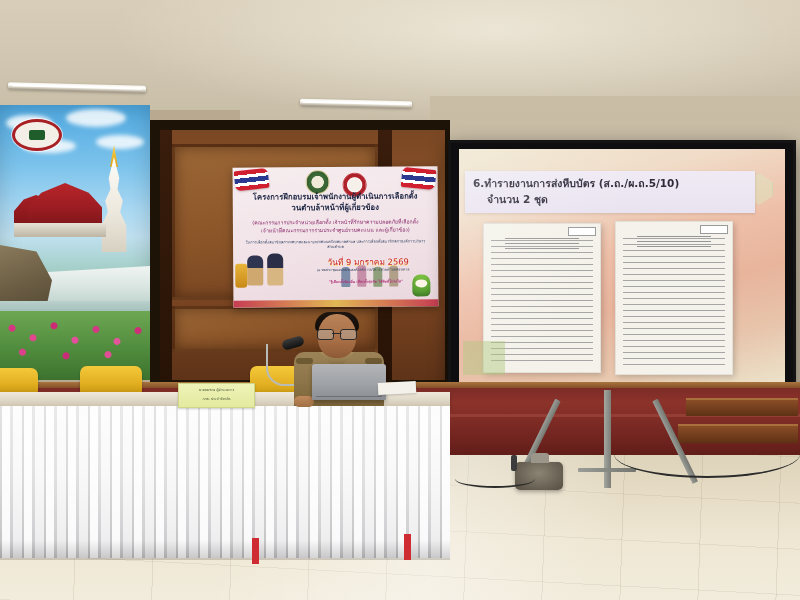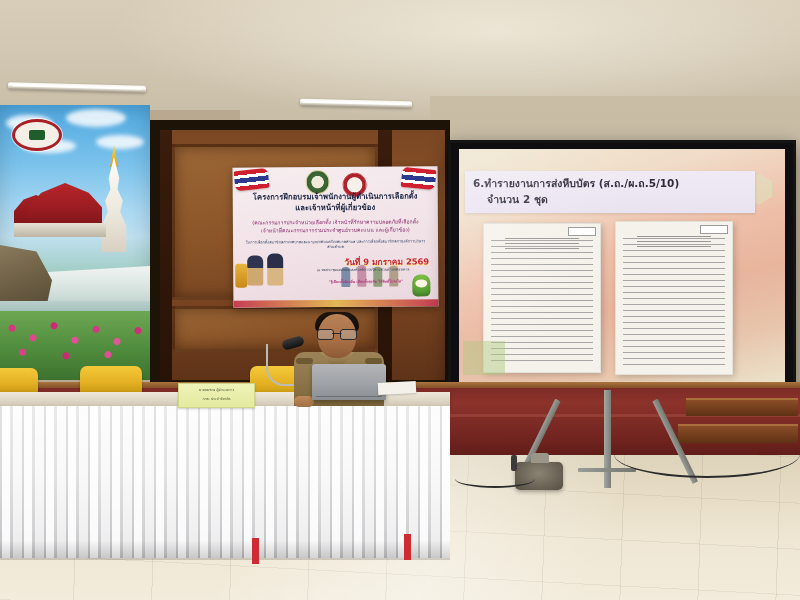--- a/index.html
+++ b/index.html
@@ -139,22 +139,22 @@
   }
   .b-sub{
     position:absolute;left:10px;top:52px;width:185px;text-align:center;
     font-size:5.2px;color:#8a2b6d;line-height:1.45;
   }
   .b-sub2{
     position:absolute;left:10px;top:72px;width:185px;text-align:center;
     font-size:3.8px;color:#3a4a6b;line-height:1.4;
   }
   .b-date{
-    position:absolute;left:74px;top:88px;width:122px;text-align:right;
-    font-size:8.4px;font-weight:700;color:#c8203a;
+    position:absolute;left:74px;top:88px;width:122px;text-align:center;
+    font-size:8.4px;font-weight:400;color:#c8203a;
     text-shadow:0 0 2px #fff,0 1px 0 #ffd84a;
   }
   .b-venue{position:absolute;left:60px;top:101px;width:140px;text-align:center;font-size:3.6px;color:#23324d;line-height:1.35;}
   .b-slogan{position:absolute;left:70px;top:112px;width:125px;text-align:center;font-size:3.6px;color:#b0307a;font-weight:700;}
   .b-foot{position:absolute;left:0;bottom:0;width:100%;height:7px;background:linear-gradient(90deg,#c0203a,#e0b23c,#c0203a);opacity:.85;}
   .char{position:absolute;border-radius:3px;}
   .mascot{position:absolute;right:8px;bottom:10px;width:18px;height:22px;border-radius:8px 8px 5px 5px;
     background:linear-gradient(180deg,#7ec242,#4e9630);box-shadow:inset 0 -3px 4px rgba(0,0,0,.18);}
   .mascot:after{content:"";position:absolute;left:3px;top:5px;width:12px;height:8px;border-radius:50%;background:#fdf6e6;}
 
@@ -317,21 +317,21 @@
   </div>
 
   <div class="abs banner">
     <div class="flag" style="left:2px;top:2px;transform:rotate(-6deg);"></div>
     <div class="flag" style="right:2px;top:2px;transform:rotate(6deg) scaleX(-1);"></div>
     <div class="emblem emb-gold" style="left:73px;top:3px;"></div>
     <div class="emblem emb-red" style="left:110px;top:6px;"></div>
 
     <div class="b-title">
       <span>โครงการฝึกอบรมเจ้าพนักงานผู้ดำเนินการเลือกตั้ง</span><br>
-      <span>และเจ้าหน้าที่ผู้เกี่ยวข้อง</span>
+      <span>วนตำบล้าหน้าที่ผู้เกี่ยวข้อง</span>
     </div>
     <div class="b-sub">
       <span>(คณะกรรมการประจำหน่วยเลือกตั้ง เจ้าหน้าที่รักษาความปลอดภัยที่เลือกตั้ง</span><br>
       <span>เจ้าหน้าที่คณะกรรมการร่วมประจำศูนย์รวมคะแนน และผู้เกี่ยวข้อง)</span>
     </div>
     <div class="b-sub2">ในการเลือกตั้งสมาชิกสภาเทศบาลและนายกเทศมนตรีเทศบาลตำบล และการเลือกตั้งสมาชิกสภาองค์การบริหารส่วนตำบล</div>
 
     <div class="char" style="left:14px;top:88px;width:16px;height:30px;background:linear-gradient(180deg,#2f3550 0%,#2f3550 42%,#cfa86f 42%);border-radius:6px 6px 2px 2px;"></div>
     <div class="char" style="left:34px;top:86px;width:16px;height:32px;background:linear-gradient(180deg,#2a2f47 0%,#2a2f47 45%,#d8b682 45%);border-radius:6px 6px 2px 2px;"></div>
     <div class="char" style="left:2px;top:96px;width:12px;height:24px;background:linear-gradient(180deg,#e8b43a,#c98a18);"></div>

